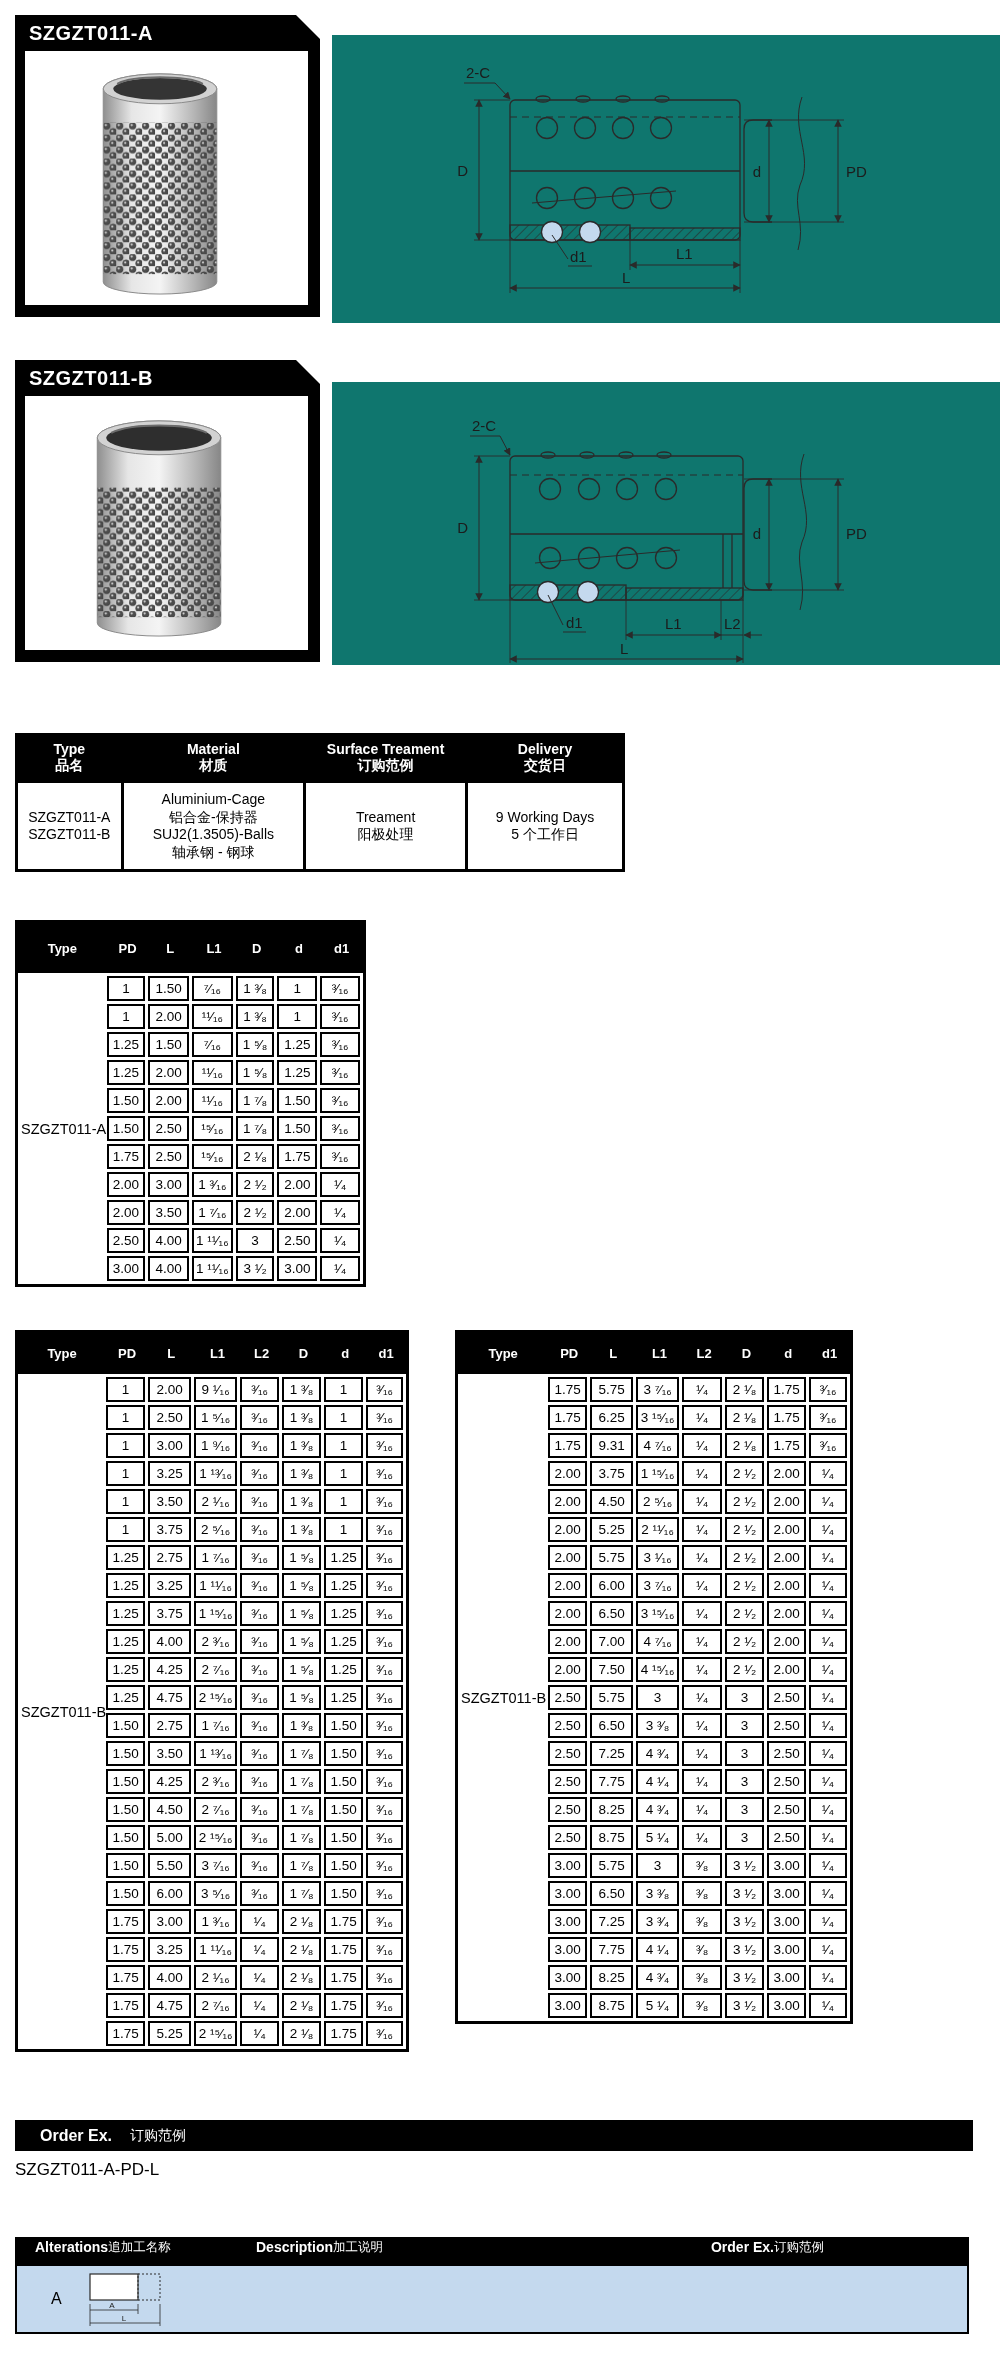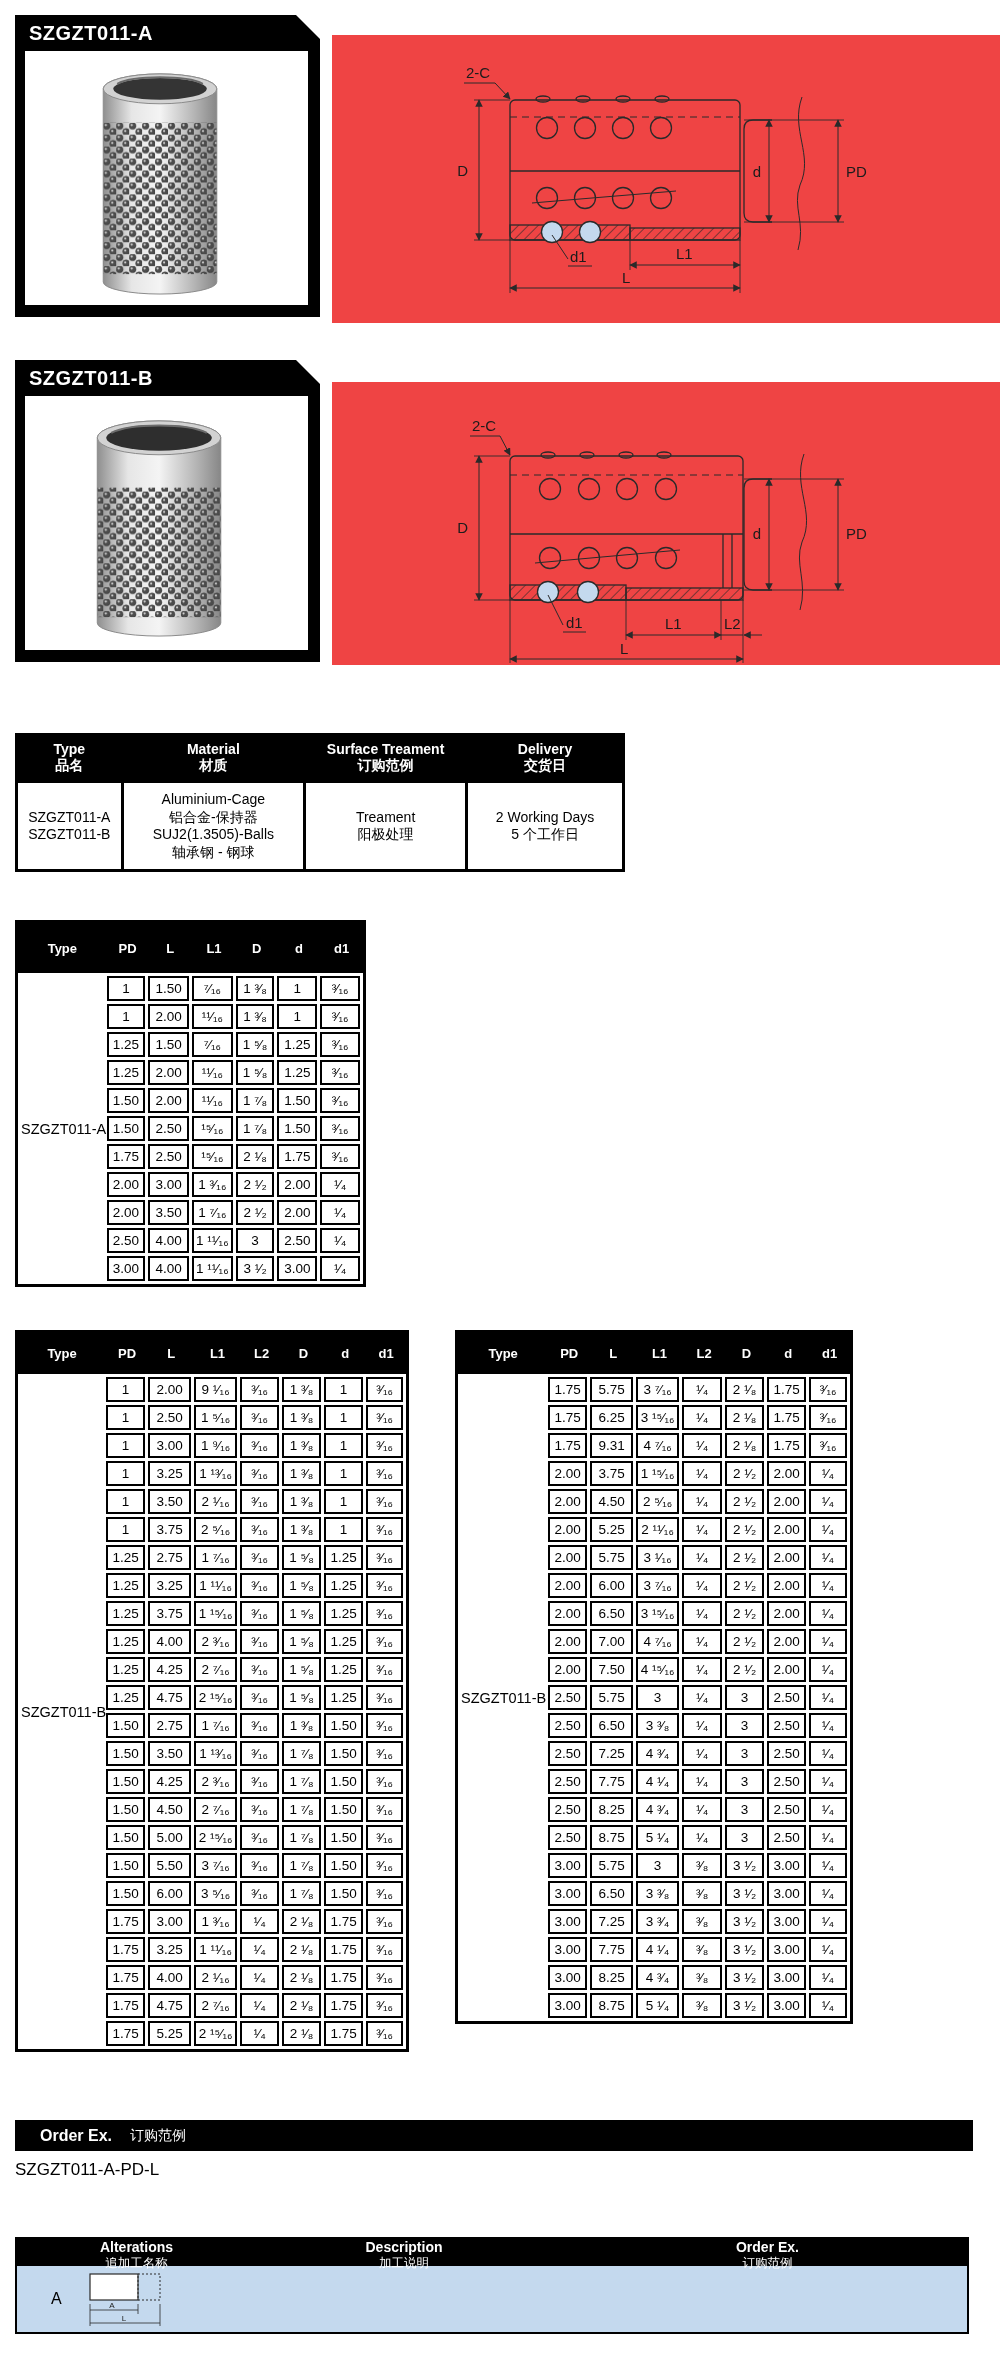--- a/index.html
+++ b/index.html
@@ -1,20 +1,20 @@
 <!DOCTYPE html>
 <html><head>
 <meta charset="utf-8">
 <style>
   html,body{margin:0;padding:0;background:#fff;}
   .page{position:relative;width:1000px;height:2355px;background:#ffffff;
         font-family:"Liberation Sans","DejaVu Sans",sans-serif;color:#000;overflow:hidden;}
 
   
-  .blue-panel{position:absolute;background:#ef4444;}
+  .blue-panel{position:absolute;background:#0f766e;}
 
   
   .frame{position:absolute;width:305px;height:302px;background:#000;
          clip-path:polygon(0 0, calc(100% - 24px) 0, 100% 24px, 100% 100%, 0 100%);}
   .frame .frame-title{position:absolute;left:14px;top:7px;color:#fff;font-size:20px;font-weight:bold;letter-spacing:.5px;}
   .frame .photo-box{position:absolute;left:10px;top:36px;right:12px;bottom:12px;background:#fff;}
   .photo-box svg{width:100%;height:100%;display:block;}
 
   
   .dimwrap{position:absolute;border:3px solid #000;background:#fff;}
@@ -35,21 +35,21 @@
   
   .order-bar{position:absolute;left:15px;top:2120px;width:958px;height:31px;background:#000;color:#fff;
              display:flex;align-items:center;padding-left:25px;box-sizing:border-box;}
   .order-bar .en{font-size:16px;font-weight:bold;}
   .order-bar .zh{font-size:14px;margin-left:18px;}
   .order-example{position:absolute;left:15px;top:2160px;font-size:17px;}
 
   
   .alter{position:absolute;left:15px;top:2237px;width:950px;border:2px solid #000;}
   .alter .ahead{display:grid;grid-template-columns:221px 314px 413px;background:#000;color:#fff;height:27px;}
-  .alter .ahead>div{display:flex;align-items:center;padding-left:18px;flex-direction:column;}
+  .alter .ahead>div{display:flex;padding-left:18px;}
   .alter .ahead .en{font-size:14px;font-weight:bold;}
   .alter .ahead .zh{font-size:12.5px;}
   .alter .abody{display:grid;grid-template-columns:221px 314px 413px;background:#c4d9ee;height:66px;}
   .alter .abody>div{border-left:2px solid #000;padding:4px 10px;box-sizing:border-box;}
   .alter .abody>div:first-child{border-left:none;display:flex;align-items:center;gap:14px;}
   .alter .code{font-size:16px;margin-left:24px;}
   .alter .desc-en{font-size:15px;margin-top:6px;}
   .alter .desc-zh{font-size:13px;color:#333;margin-top:3px;}
   .alter .ord-l{font-size:14.5px;line-height:1.4;}
 
@@ -291,21 +291,21 @@
         <span class="l">Aluminium-Cage</span>
             <span class="l">铝合金-保持器</span>
         <span class="l">SUJ2(1.3505)-Balls</span>
             <span class="l">轴承钢 - 钢球</span>
           </td>
       <td>
         <span class="l">Treament</span>
             <span class="l">阳极处理</span>
           </td>
       <td>
-        <span class="l">2 Working Days</span>
+        <span class="l">9 Working Days</span>
             <span class="l">5 个工作日</span>
           </td>
     </tr>
   </tbody>
     </table>
 
   <div class="dimwrap tA" style="left:15px;top:920px;width:345px;">
     <table class="dhead">
         <colgroup>
           <col style="width:81px">

